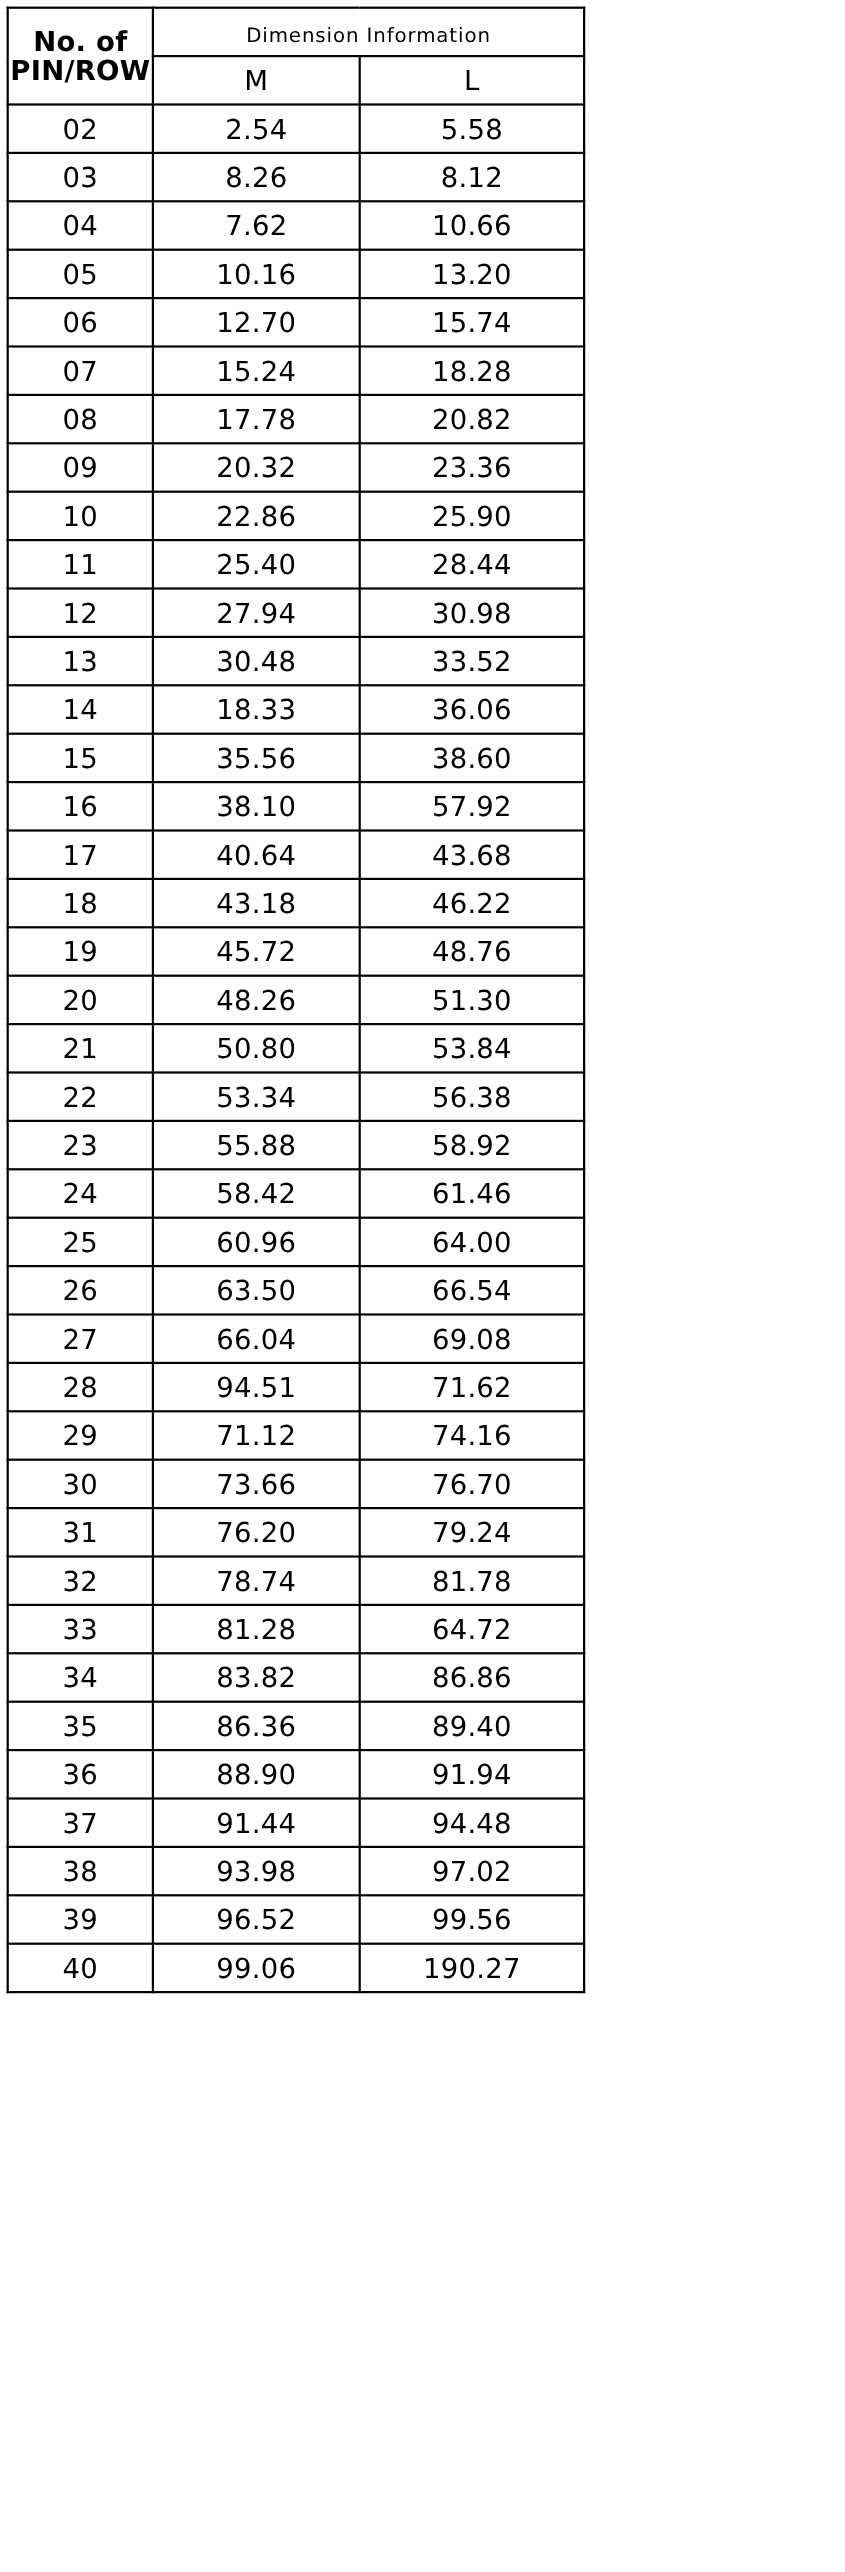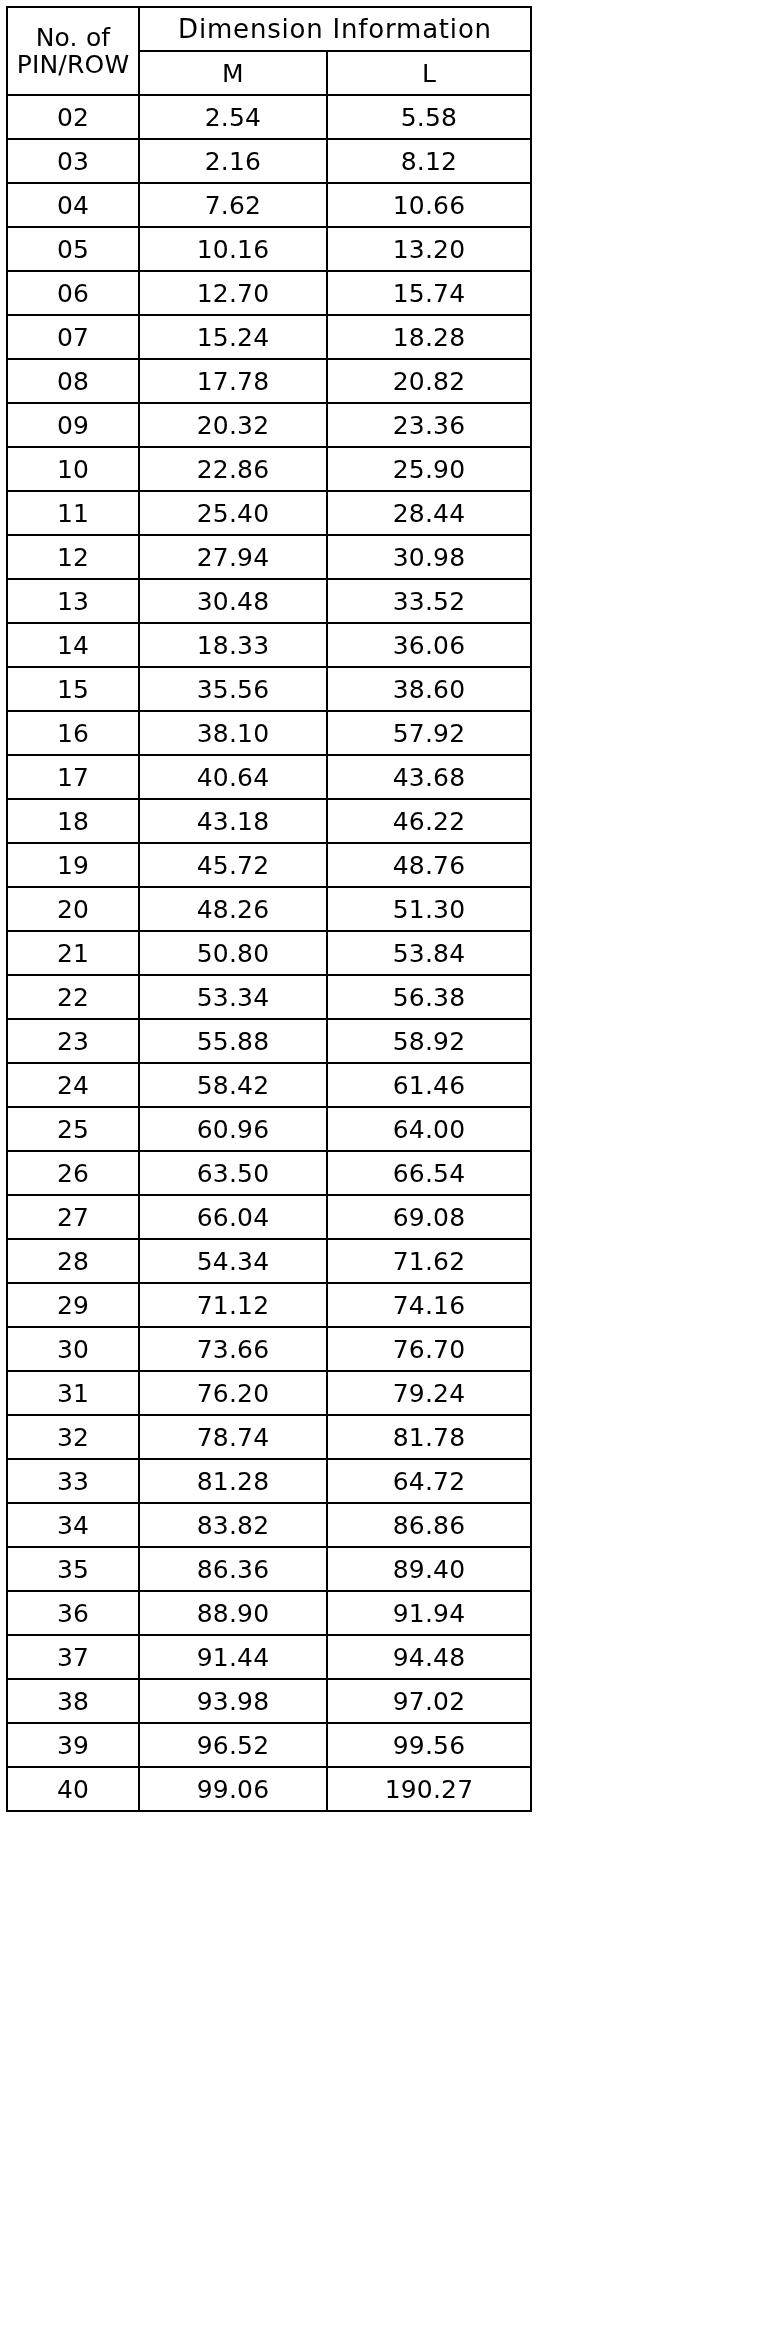--- a/index.html
+++ b/index.html
@@ -37,29 +37,30 @@
     text-align: center;
     vertical-align: middle;
     font-weight: normal;
     padding: 0;
     font-size: 25px;
     line-height: 1;
     height: 42px;
     letter-spacing: 0.2px;
   }
   .hdr-span {
-    font-size: 26px;
+    font-size: 18px;
     letter-spacing: 0.8px;
     white-space: nowrap;
   }
   .hdr-pin {
     font-size: 25px;
     line-height: 1.08;
     letter-spacing: 0.2px;
     white-space: nowrap;
+    font-weight: bold;
   }
   .hdr-pin .ln1 { display: block; }
   .hdr-pin .ln2 { display: block; }
   .hdr-sub {
     font-size: 26px;
   }
   td.cell-pin { font-size: 25px; }
   td.cell-num { font-size: 25px; }
   .rowhead-cell { height: 86px; }
 </style>
@@ -91,21 +92,21 @@
       </tr>
     </thead>
     <tbody id="table-body">
         <tr>
           <td class="cell-pin">02</td>
           <td class="cell-num">2.54</td>
           <td class="cell-num">5.58</td>
         </tr>
         <tr>
           <td class="cell-pin">03</td>
-          <td class="cell-num">2.16</td>
+          <td class="cell-num">8.26</td>
           <td class="cell-num">8.12</td>
         </tr>
         <tr>
           <td class="cell-pin">04</td>
           <td class="cell-num">7.62</td>
           <td class="cell-num">10.66</td>
         </tr>
         <tr>
           <td class="cell-pin">05</td>
           <td class="cell-num">10.16</td>
@@ -216,21 +217,21 @@
           <td class="cell-num">63.50</td>
           <td class="cell-num">66.54</td>
         </tr>
         <tr>
           <td class="cell-pin">27</td>
           <td class="cell-num">66.04</td>
           <td class="cell-num">69.08</td>
         </tr>
         <tr>
           <td class="cell-pin">28</td>
-          <td class="cell-num">54.34</td>
+          <td class="cell-num">94.51</td>
           <td class="cell-num">71.62</td>
         </tr>
         <tr>
           <td class="cell-pin">29</td>
           <td class="cell-num">71.12</td>
           <td class="cell-num">74.16</td>
         </tr>
         <tr>
           <td class="cell-pin">30</td>
           <td class="cell-num">73.66</td>

